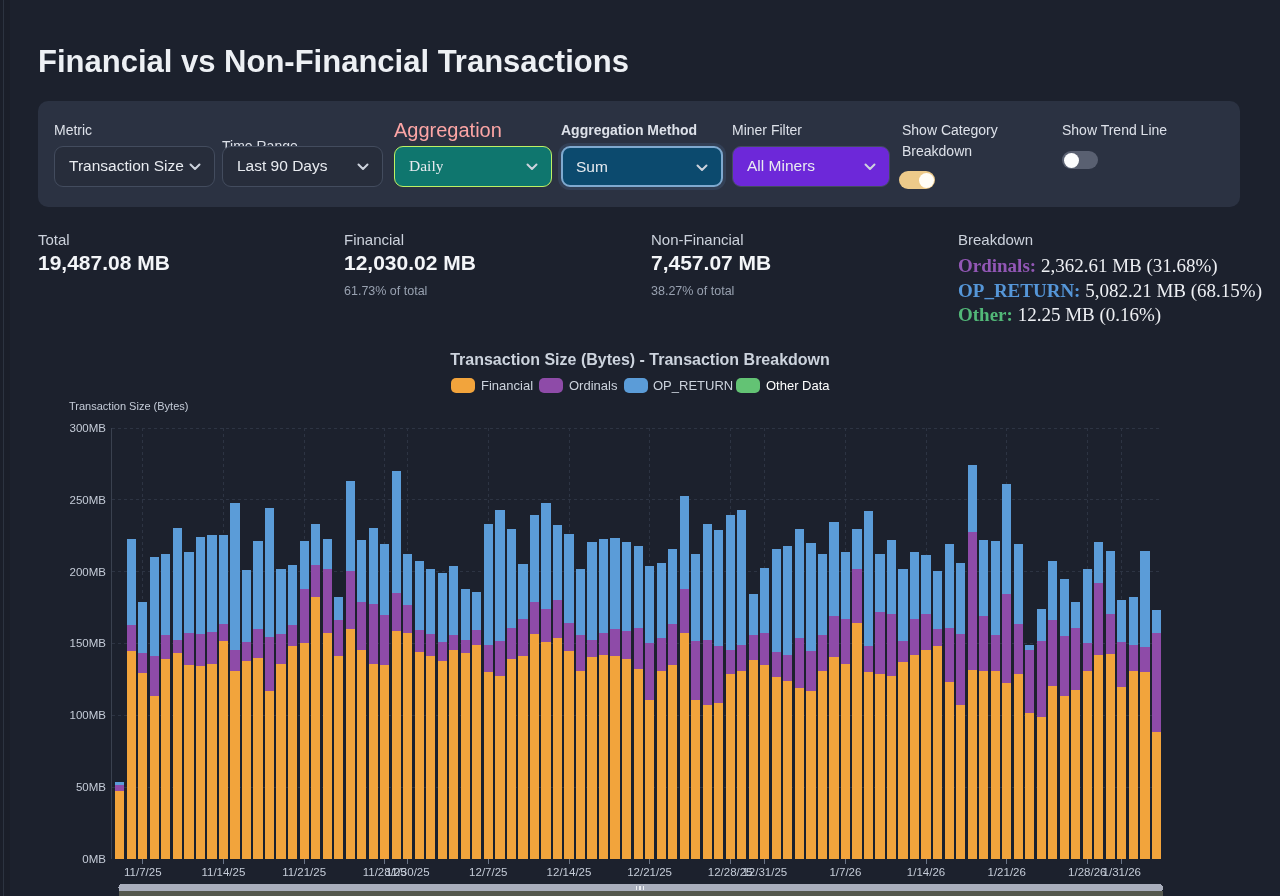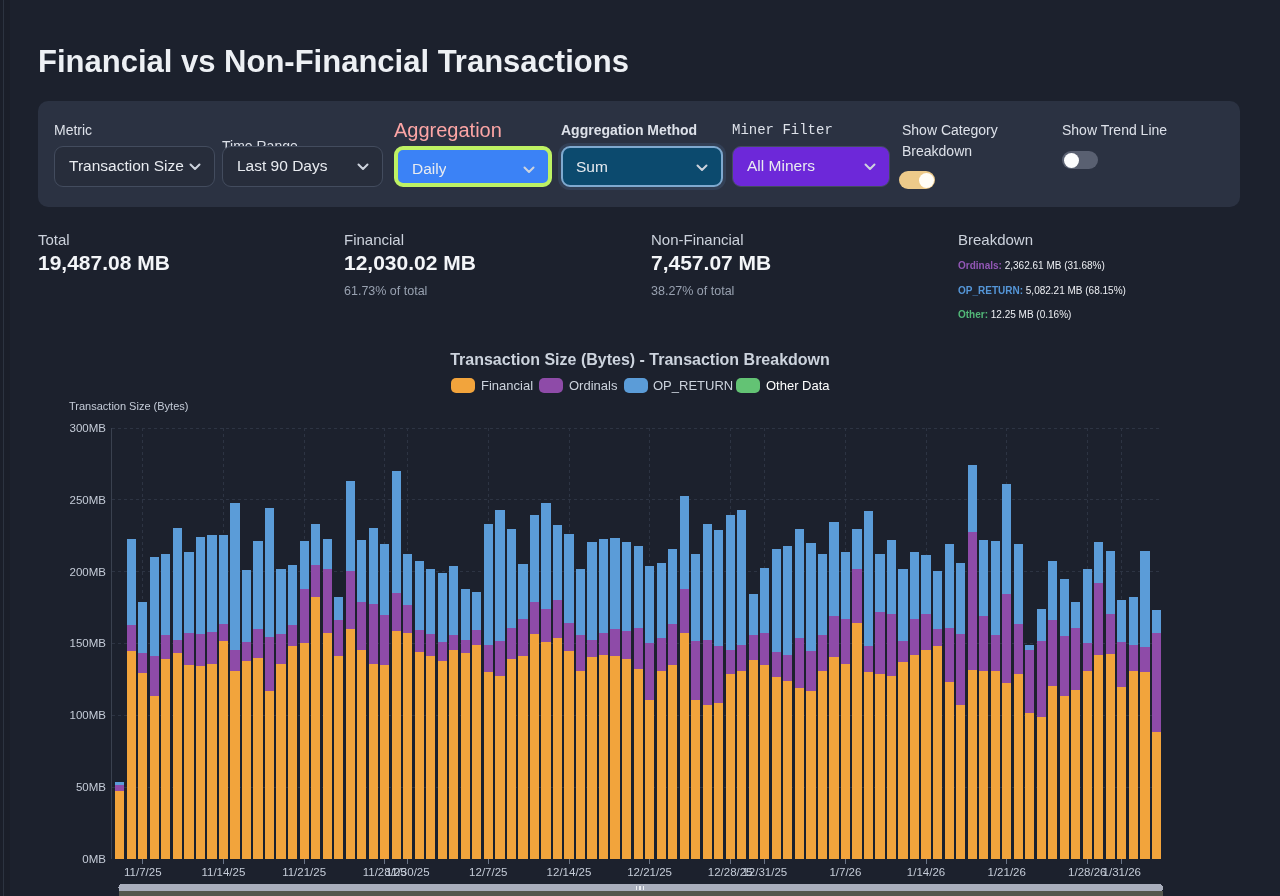--- a/index.html
+++ b/index.html
@@ -20,34 +20,34 @@
       </svg>
     </div>
   <div style="position:absolute;left:184px;top:19px;width:200px;font-size:14px;font-weight:500;color:#dde1e9;line-height:21px;margin-top:16px;">Time Range</div>
   <div style="position:absolute;left:184px;top:45px;width:161px;height:41px;border:1px solid #434c5e;border-radius:9px;background:#272d3b;box-sizing:border-box;">
       <div style="position:absolute;left:14px;top:10px;font-size:15.5px;color:#e8ebf0;white-space:nowrap;overflow:hidden;max-width:118px;">Last 90 Days</div>
       <svg width="12" height="8" viewBox="0 0 12 8" style="position:absolute;right:13px;top:16px;">
         <path d="M1.5 1.5 L6 6 L10.5 1.5" stroke="#cdd3dd" stroke-width="2" fill="none" stroke-linecap="round" stroke-linejoin="round"></path>
       </svg>
     </div>
   <div style="position:absolute;left:356px;top:19px;width:200px;font-size:20px;font-weight:500;color:#fca5a5;line-height:21px;">Aggregation</div>
-  <div style="position:absolute;left:356px;top:45px;width:158px;height:41px;border:4px solid #bef264;border-radius:9px;background:#3b82f6;box-sizing:border-box;">
+  <div style="position:absolute;left:356px;top:45px;width:158px;height:41px;border:1px solid #bef264;border-radius:9px;background:#0f766e;box-sizing:border-box;font-family:Liberation Serif, serif;">
       <div style="position:absolute;left:14px;top:10px;font-size:15.5px;color:#e8ebf0;white-space:nowrap;overflow:hidden;max-width:115px;">Daily</div>
       <svg width="12" height="8" viewBox="0 0 12 8" style="position:absolute;right:13px;top:16px;">
         <path d="M1.5 1.5 L6 6 L10.5 1.5" stroke="#cdd3dd" stroke-width="2" fill="none" stroke-linecap="round" stroke-linejoin="round"></path>
       </svg>
     </div>
   <div style="position:absolute;left:523px;top:19px;width:200px;font-size:14px;font-weight:700;color:#dde1e9;line-height:21px;">Aggregation Method</div>
   <div style="position:absolute;left:523px;top:45px;width:162px;height:41px;border:2px solid #7fa9cf;box-shadow:0 0 0 3px rgba(100,150,200,0.15);border-radius:9px;background:#0c4a6e;box-sizing:border-box;">
       <div style="position:absolute;left:13px;top:10px;font-size:15.5px;color:#e8ebf0;white-space:nowrap;overflow:hidden;max-width:119px;">Sum</div>
       <svg width="12" height="8" viewBox="0 0 12 8" style="position:absolute;right:13px;top:16px;">
         <path d="M1.5 1.5 L6 6 L10.5 1.5" stroke="#cdd3dd" stroke-width="2" fill="none" stroke-linecap="round" stroke-linejoin="round"></path>
       </svg>
     </div>
-  <div style="position:absolute;left:694px;top:19px;width:200px;font-size:14px;font-weight:500;color:#dde1e9;line-height:21px;font-family:Liberation Mono, monospace;">Miner Filter</div>
+  <div style="position:absolute;left:694px;top:19px;width:200px;font-size:14px;font-weight:500;color:#dde1e9;line-height:21px;">Miner Filter</div>
   <div style="position:absolute;left:694px;top:45px;width:158px;height:41px;border:1px solid #434c5e;border-radius:9px;background:#6d28d9;box-sizing:border-box;">
       <div style="position:absolute;left:14px;top:10px;font-size:15.5px;color:#e8ebf0;white-space:nowrap;overflow:hidden;max-width:115px;">All Miners</div>
       <svg width="12" height="8" viewBox="0 0 12 8" style="position:absolute;right:13px;top:16px;">
         <path d="M1.5 1.5 L6 6 L10.5 1.5" stroke="#cdd3dd" stroke-width="2" fill="none" stroke-linecap="round" stroke-linejoin="round"></path>
       </svg>
     </div>
   <div style="position:absolute;left:864px;top:19px;width:100px;font-size:14px;font-weight:500;color:#dde1e9;line-height:21px;">Show Category Breakdown</div>
   <div class="abs" style="left:861px;top:70px;width:36px;height:18px;border-radius:9px;background:#edca8a;">
     <div class="abs" style="right:1.5px;top:1.5px;width:15px;height:15px;border-radius:50%;background:#fffdf7;"></div>
   </div>
@@ -62,21 +62,21 @@
 
 <div class="abs" style="left:344px;top:231px;font-size:15px;font-weight:500;color:#ccd2dc;">Financial</div>
 <div class="abs" style="left:344px;top:251px;font-size:21px;font-weight:700;color:#f3f5f8;">12,030.02 MB</div>
 <div class="abs" style="left:344px;top:284px;font-size:12.5px;color:#98a1b0;">61.73% of total</div>
 
 <div class="abs" style="left:651px;top:231px;font-size:15px;font-weight:500;color:#ccd2dc;">Non-Financial</div>
 <div class="abs" style="left:651px;top:251px;font-size:21px;font-weight:700;color:#f3f5f8;">7,457.07 MB</div>
 <div class="abs" style="left:651px;top:284px;font-size:12.5px;color:#98a1b0;">38.27% of total</div>
 
 <div class="abs" style="left:958px;top:231px;font-size:15px;font-weight:500;color:#ccd2dc;">Breakdown</div>
-<div class="abs" style="left:958px;top:254px;font-size:10px;color:#edeff3;line-height:24.5px;white-space:nowrap;">
+<div class="abs" style="left:958px;top:254px;font-size:19px;color:#edeff3;line-height:24.5px;white-space:nowrap;font-family:Liberation Serif, serif;">
   <div><span style="color:#9257b5;font-weight:700;">Ordinals:</span> 2,362.61 MB (31.68%)</div>
   <div><span style="color:#5596d8;font-weight:700;">OP_RETURN:</span> 5,082.21 MB (68.15%)</div>
   <div><span style="color:#52b878;font-weight:700;">Other:</span> 12.25 MB (0.16%)</div>
 </div>
 
 <div class="abs" style="left:0;top:351px;width:1280px;text-align:center;font-size:16px;font-weight:700;color:#ccd3dd;">Transaction Size (Bytes) - Transaction Breakdown</div>
 <span class="abs" style="left:451px;top:378px;width:24px;height:14.5px;border-radius:5px;background:#f2a43c;"></span>
 <span class="abs" style="left:481px;top:378px;font-size:13px;color:#ccd3dd;">Financial</span>
 <span class="abs" style="left:539px;top:378px;width:24px;height:14.5px;border-radius:5px;background:#8e4ba8;"></span>
 <span class="abs" style="left:569px;top:378px;font-size:13px;color:#ccd3dd;">Ordinals</span>

